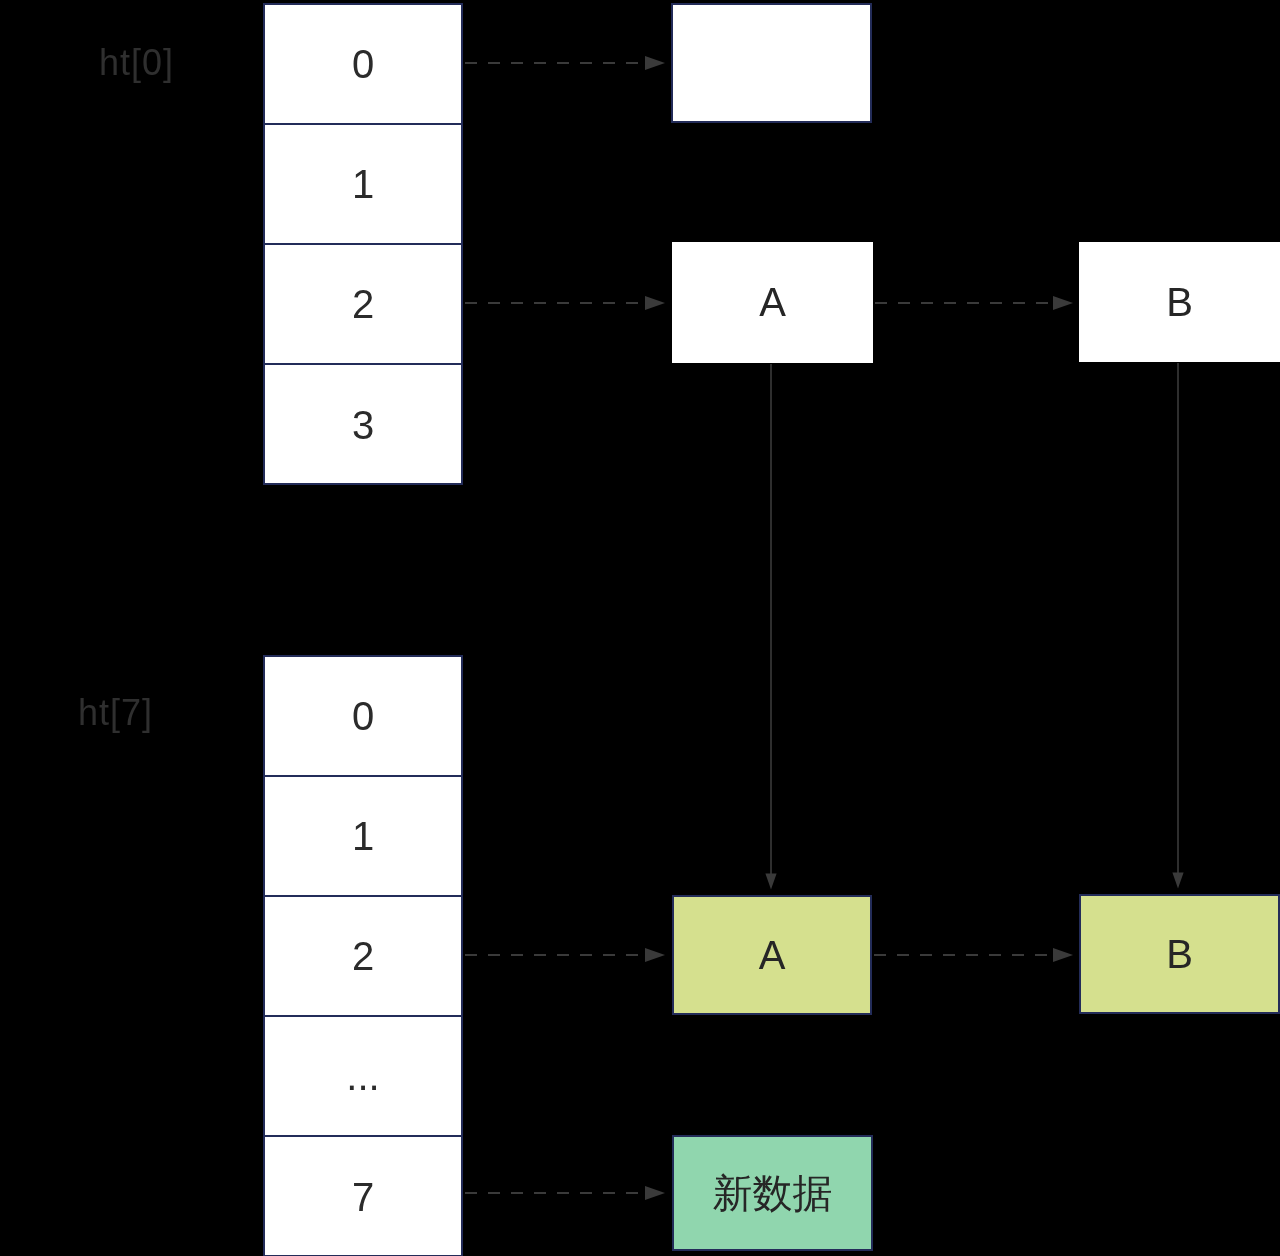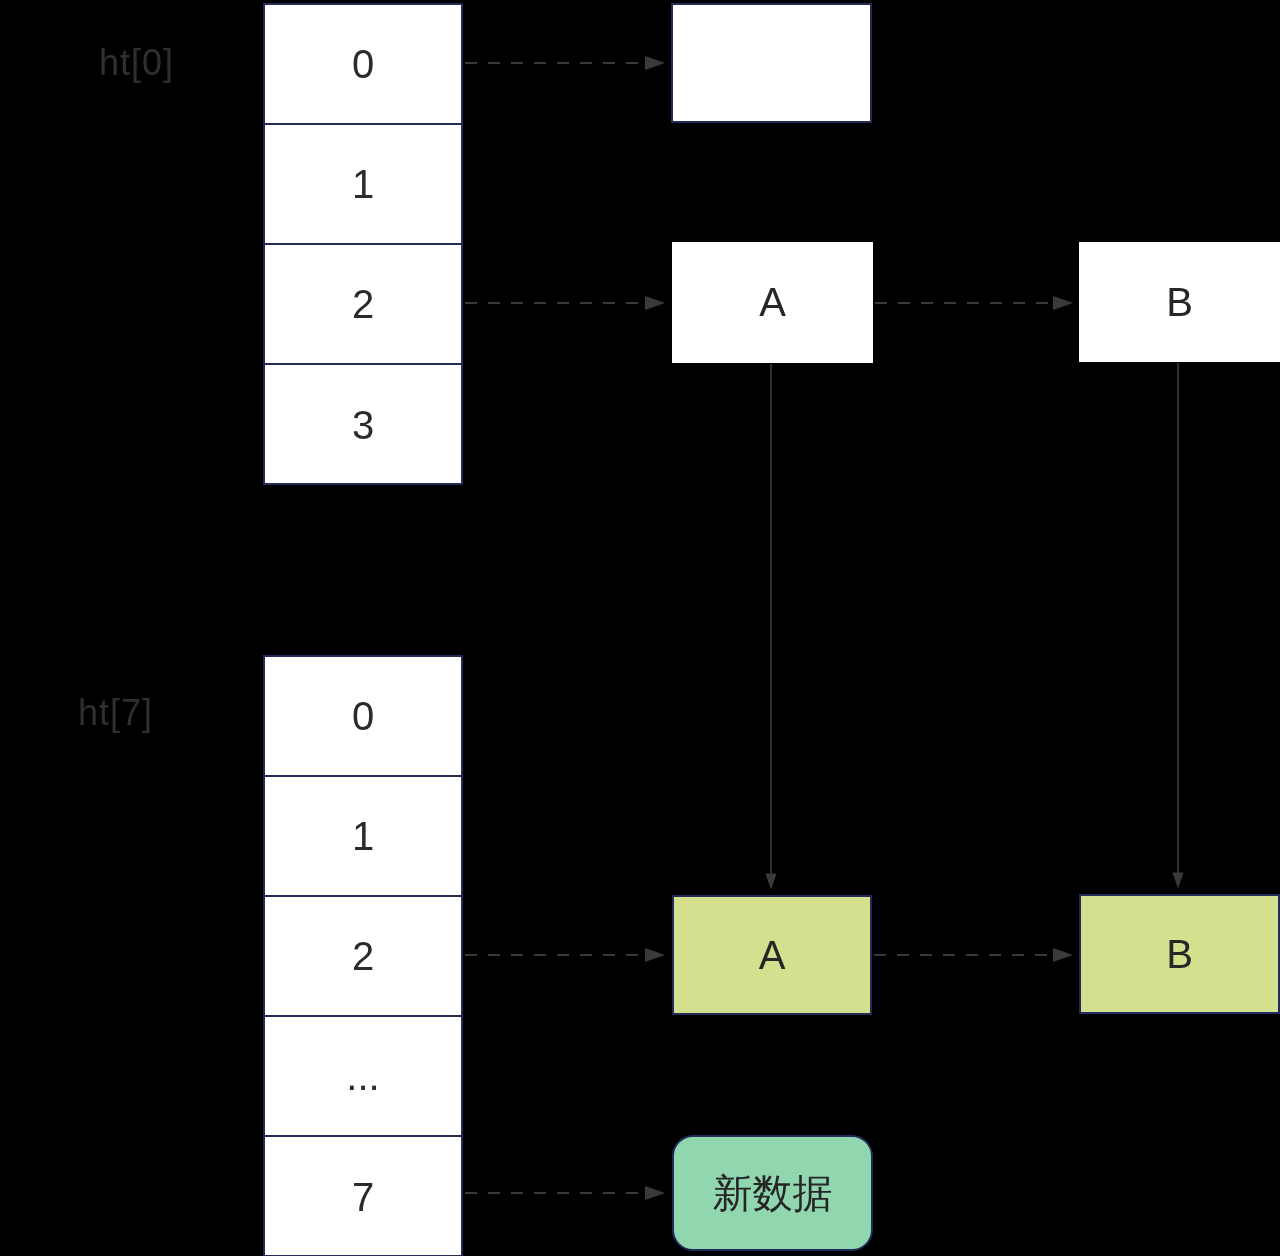--- a/index.html
+++ b/index.html
@@ -56,21 +56,21 @@
     align-items: center;
     justify-content: center;
     font-size: 40px;
     color: #262626;
   }
   .node-empty  { left: 671px; top: 3px;    width: 201px; height: 120px; }
   .node-old-a  { left: 672px; top: 242px;  width: 201px; height: 121px; border: none; }
   .node-old-b  { left: 1079px; top: 242px; width: 201px; height: 120px; border: none; }
   .node-new-a  { left: 672px; top: 895px;  width: 200px; height: 120px; background: #d5e08e; }
   .node-new-b  { left: 1079px; top: 894px; width: 201px; height: 120px; background: #d5e08e; }
-  .node-newdata{ left: 672px; top: 1135px; width: 201px; height: 116px; background: #90d6ae; border-radius: 21px; }
+  .node-newdata{ left: 672px; top: 1135px; width: 201px; height: 116px; background: #90d6ae; }
 
   .arrows {
     position: absolute;
     left: 0;
     top: 0;
     pointer-events: none;
   }
 </style>
 </head>
 <body>

